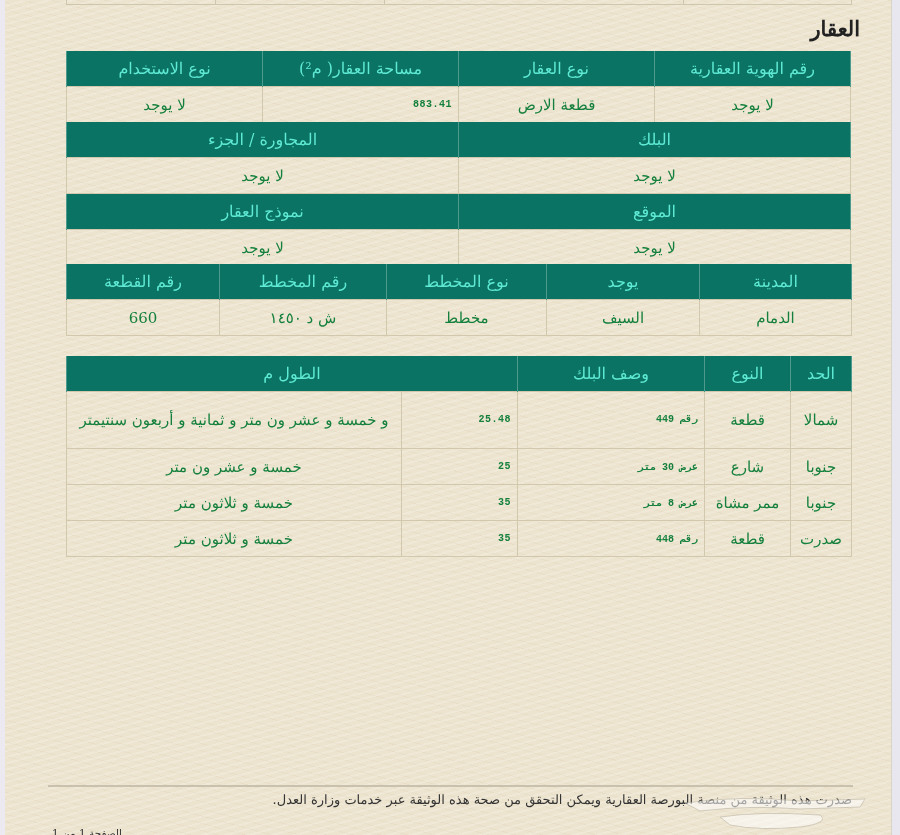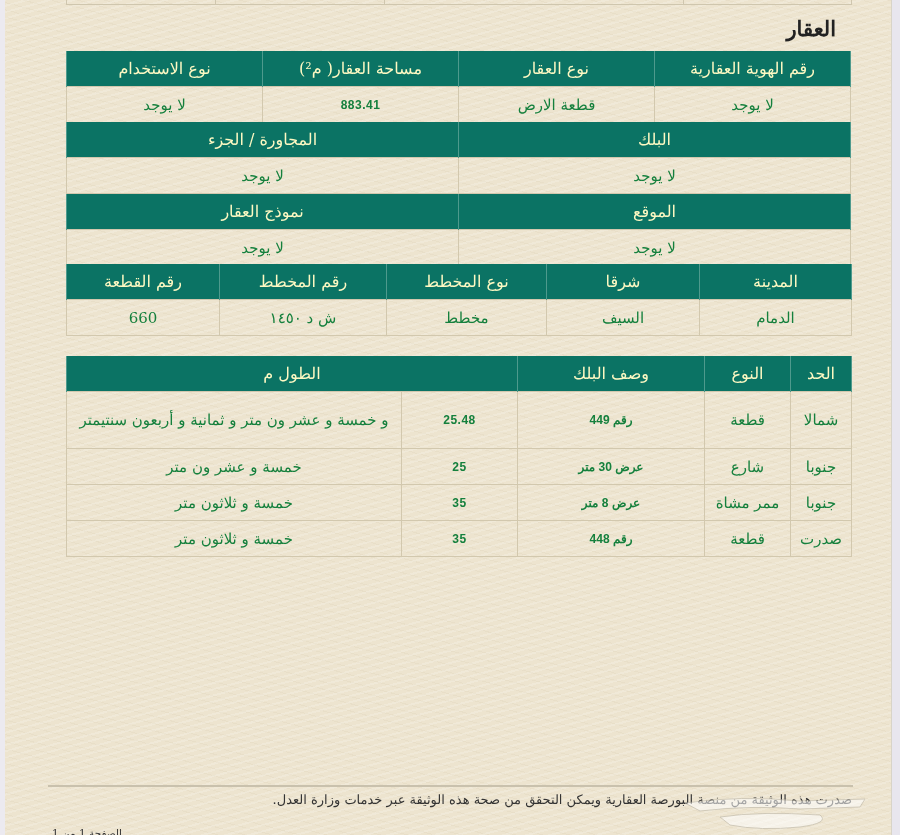--- a/index.html
+++ b/index.html
@@ -19,39 +19,39 @@
     .left-edge {
       position: absolute; left: 0; top: 0; width: 5px; height: 835px;
       background: #eceaf0;
     }
     .top-stub {
       position: absolute; top: -2px; left: 66px; width: 784px; height: 6px;
       border: 1px solid #cfc6ae; border-top: none;
     }
     .top-stub .div { position: absolute; top: 0; bottom: 0; border-left: 1px solid #cfc6ae; }
     .section-title {
-      position: absolute; right: 64px; top: 16px;
+      position: absolute; right: 40px; top: 16px;
       font-size: 21px; font-weight: bold; color: #222;
       direction: rtl;
     }
     table.grid {
       position: absolute; left: 66px; width: 785px;
       border-collapse: collapse; direction: rtl; table-layout: fixed;
     }
     table.grid th {
-      background: #0b7364; color: #fef9c3; font-weight: normal;
+      background: #0b7364; color: #5eead4; font-weight: normal;
       font-size: 16px; height: 35px; text-align: center;
       border-left: 1px solid #4e9a8d; border-right: 1px solid #4e9a8d;
       padding: 0;
     }
     table.grid td {
       font-size: 15px; text-align: center; height: 35px;
       border: 1px solid #d2c8ae; padding: 0 6px; color: #15803d;
     }
-    table.grid td.num { font-weight: bold; font-family: Liberation Sans, sans-serif; font-size: 12px; letter-spacing: 0.5px; }
+    table.grid td.num { font-weight: bold; font-family: Liberation Mono, monospace; font-size: 10px; letter-spacing: 0.5px; text-align: right; }
     table.grid td.wrap { line-height: 20px; height: 56px; }
     .footer-line {
       position: absolute; left: 48px; width: 805px; top: 785px;
       border-top: 2px solid #c9c1ad;
     }
     .footer-note {
       position: absolute; right: 48px; top: 792px;
       font-size: 13px; direction: rtl; color: #333;
     }
     .footer-page {
@@ -119,21 +119,21 @@
   <colgroup>
     <col style="width:152px">
       <col style="width:153px">
       <col style="width:160px">
       <col style="width:167px">
       <col style="width:153px">
   </colgroup>
   <tbody>
       <tr>
     <th>المدينة</th>
-    <th>شرقا</th>
+    <th>يوجد</th>
     <th>نوع المخطط</th>
     <th>رقم المخطط</th>
     <th>رقم القطعة</th>
   </tr>
   <tr>
     <td>الدمام</td>
     <td>السيف</td>
     <td>مخطط</td>
     <td>ش د ١٤٥٠</td>
     <td>660</td>

